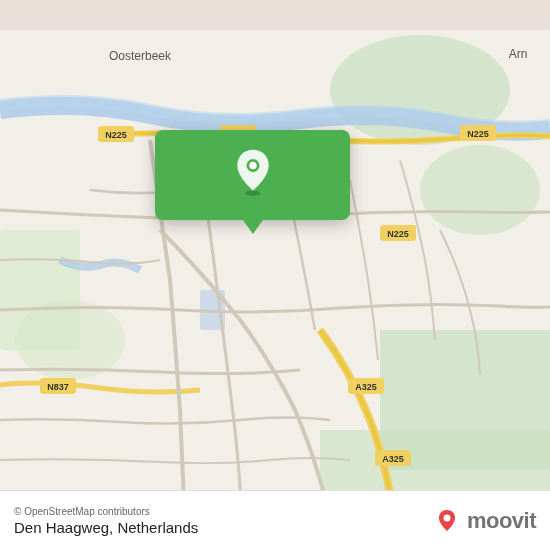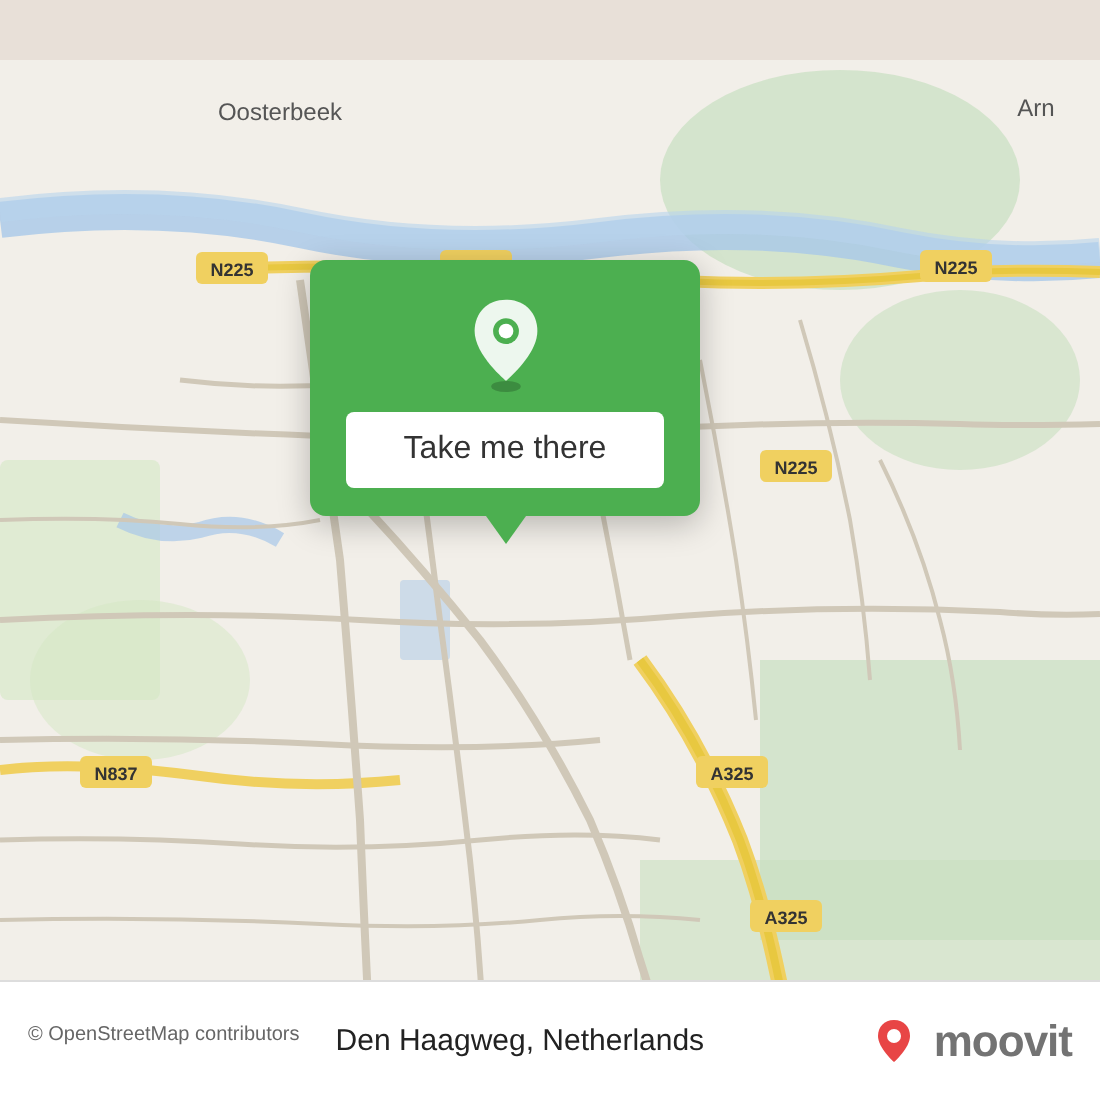--- a/index.html
+++ b/index.html
@@ -85,22 +85,22 @@
       border-top: 1px solid #ddd;
       display: flex;
       align-items: center;
       justify-content: space-between;
       padding: 0 14px;
       z-index: 20;
     }
 
     .bottom-bar-left {
       display: flex;
-      flex-direction: row;
-      gap: 18px;
+      flex-direction: column;
+      gap: 2px;
     }
 
     .osm-credit {
       font-size: 10px;
       color: #666;
     }
 
     .location-name {
       font-size: 15px;
       color: #222;
@@ -199,21 +199,20 @@
 
   <div class="popup-card" style="background-color: #4caf50;">
 
     <svg class="pin-icon" viewBox="0 0 48 52" xmlns="http://www.w3.org/2000/svg">
       <ellipse cx="24" cy="49" rx="8" ry="3" fill="rgba(0,0,0,0.2)"></ellipse>
       <path d="M24 2 C14 2 7 9 7 19 C7 32 24 46 24 46 C24 46 41 32 41 19 C41 9 34 2 24 2Z" fill="white" opacity="0.9"></path>
       <circle cx="24" cy="19" r="7" fill="#4caf50"></circle>
       <circle cx="24" cy="19" r="4" fill="white"></circle>
     </svg>
 
-    <button class="take-me-btn">Take me there</button>
   </div>
 
   <div class="bottom-bar">
     <div class="bottom-bar-left">
       <span class="osm-credit">© OpenStreetMap contributors</span>
       <span class="location-name">Den Haagweg, Netherlands</span>
     </div>
 
     <div class="moovit-logo">
 

